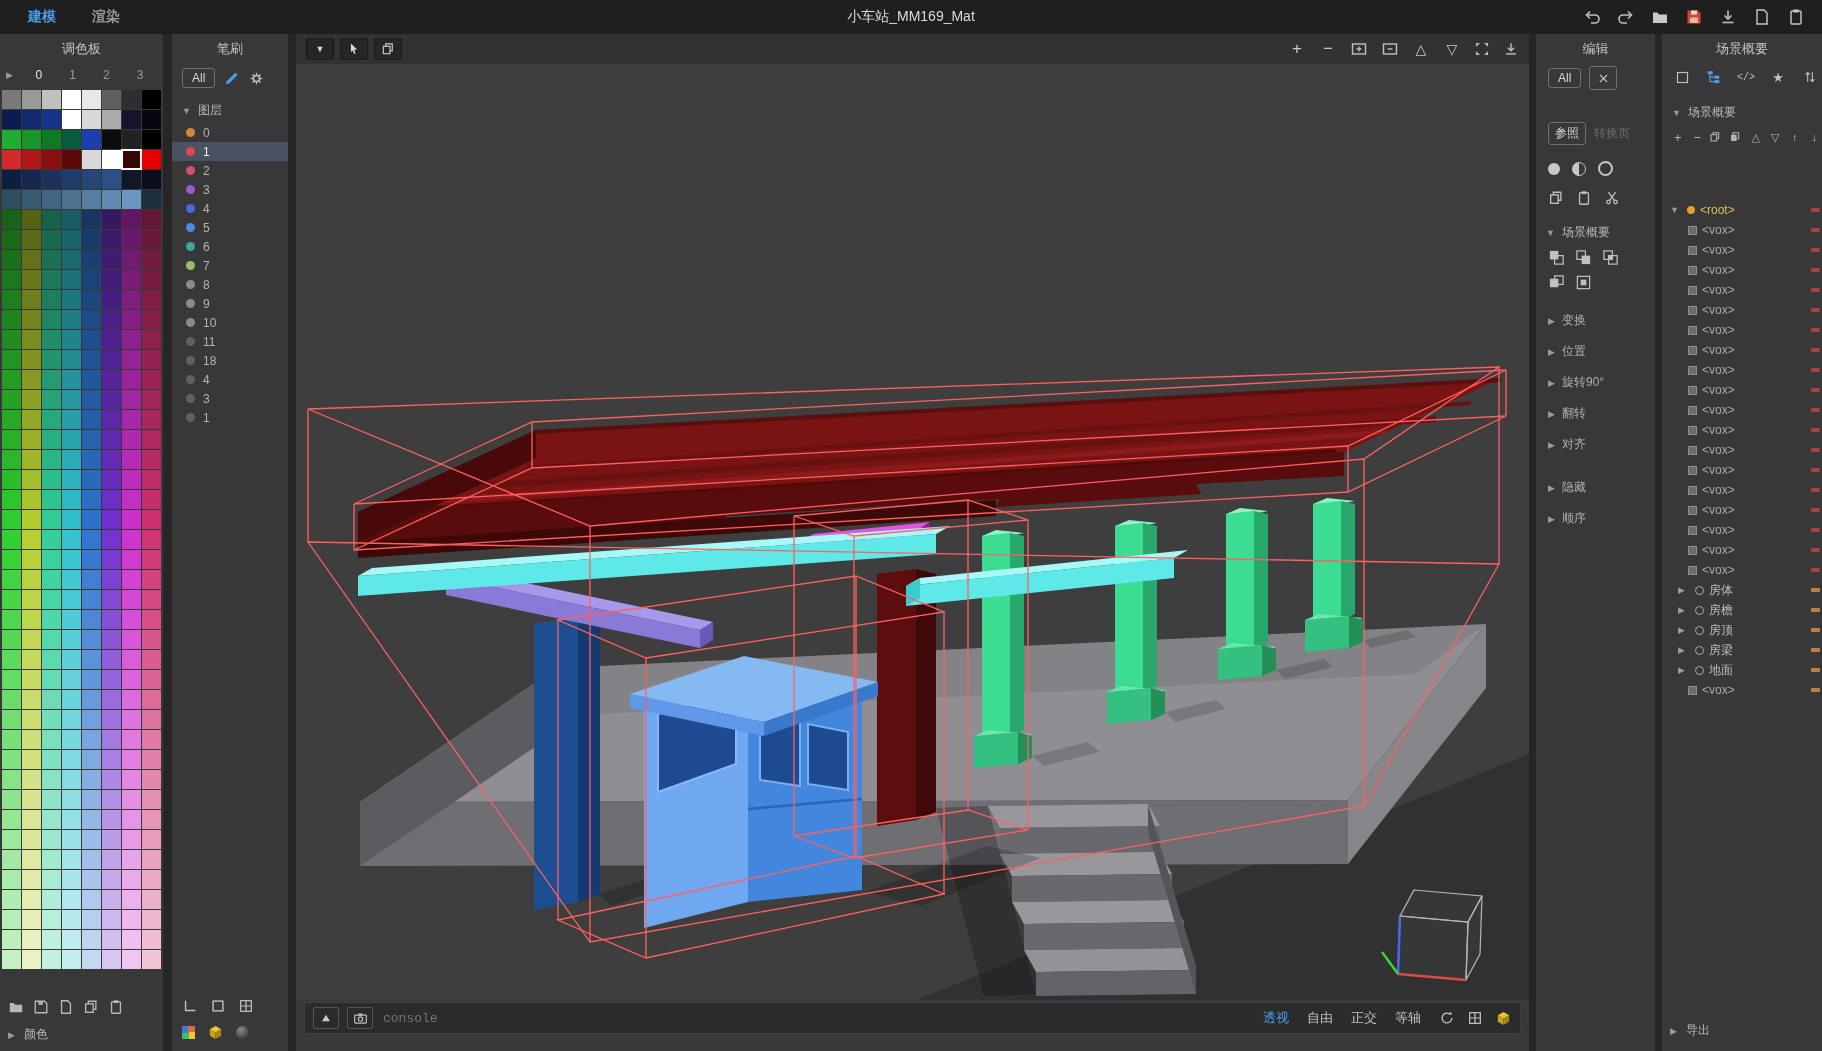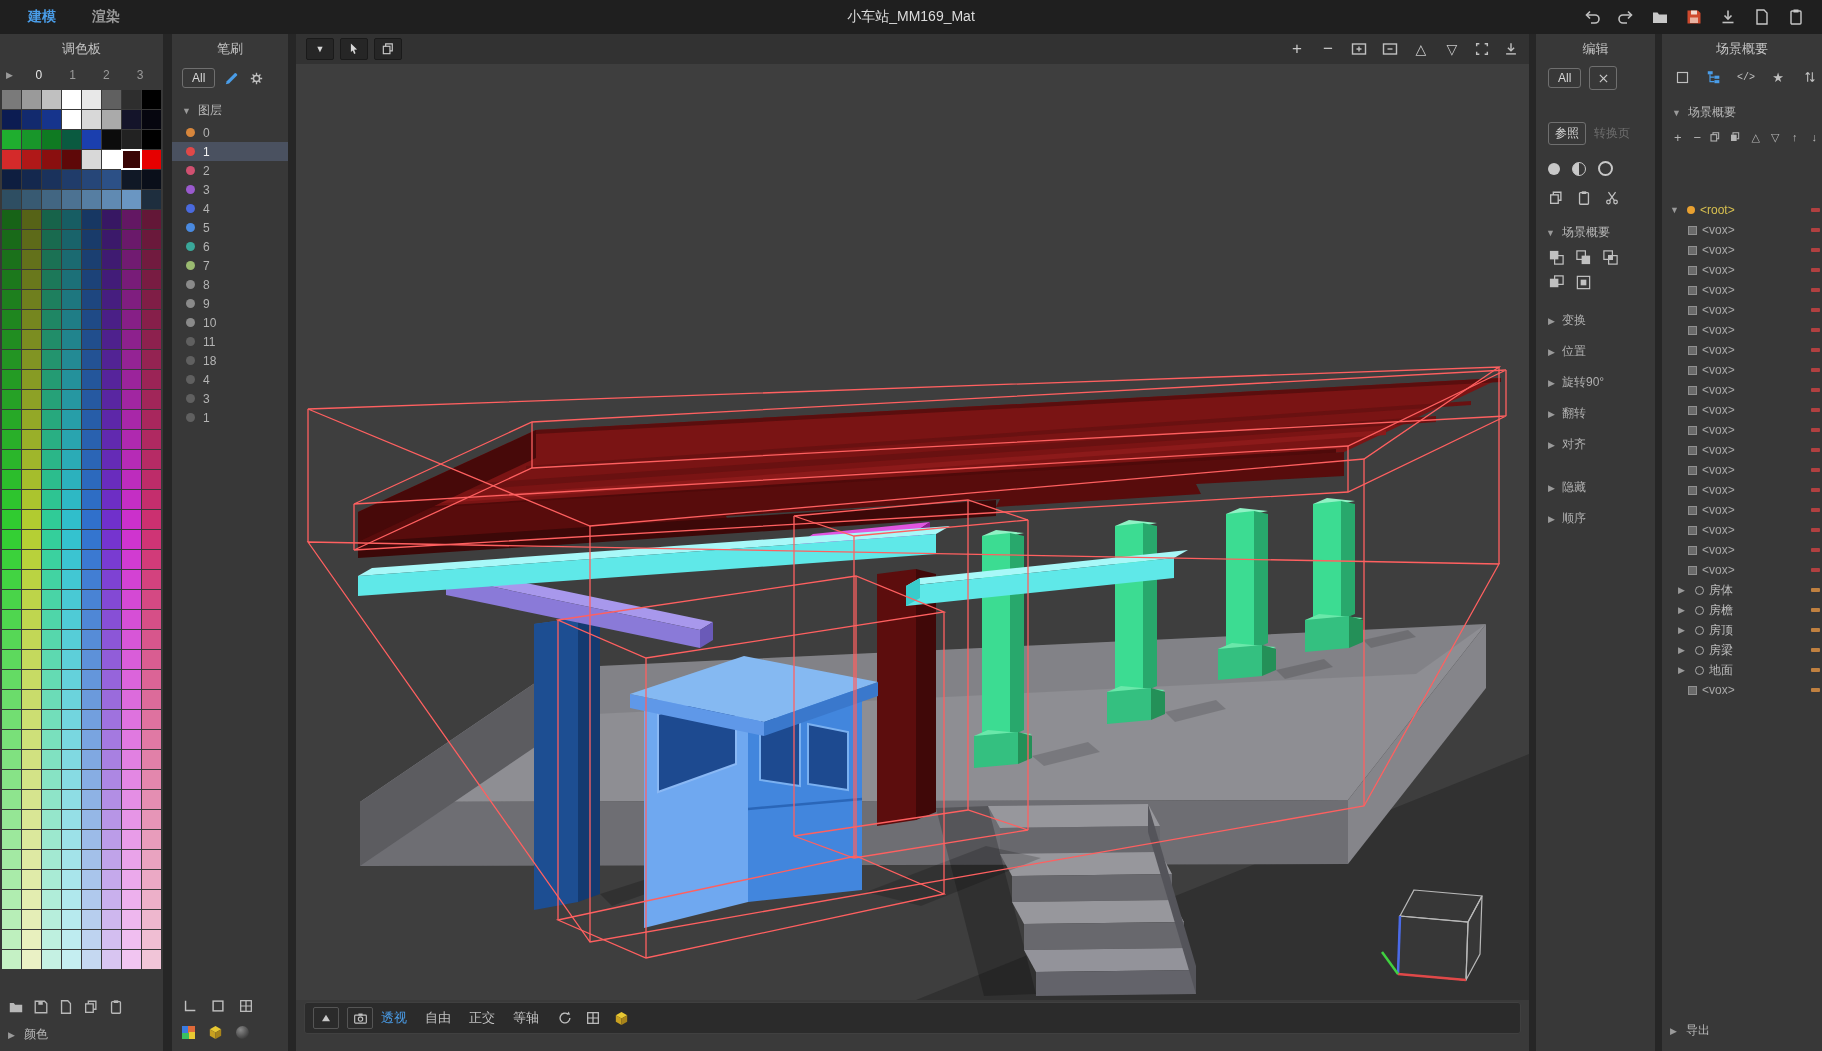--- a/index.html
+++ b/index.html
@@ -887,20 +887,21 @@
             <path d="M9 4 L15 14 H3 Z" fill="#c8c8c8"></path>
           </svg>
       </span>
       <span class="cons-box">
         <svg class="ic" width="15" height="15" viewBox="0 0 18 18">
             <rect x="2" y="5" width="14" height="9.5" rx="1" fill="none" stroke="#c0c0c0" stroke-width="1.4"></rect>
             <circle cx="9" cy="9.7" r="2.6" fill="none" stroke="#c0c0c0" stroke-width="1.4"></circle>
             <rect x="6.5" y="3" width="5" height="2.5" fill="#c0c0c0"></rect>
           </svg>
       </span>
+      <input class="cons-input" placeholder="console" style="">
       <div class="view-modes">
           <span class="mode active">透视</span>
           <span class="mode">自由</span>
           <span class="mode">正交</span>
           <span class="mode">等轴</span>
         </div>
       <div class="cons-icons">
         <span class="ibtn">
           <svg class="ic" width="16" height="16" viewBox="0 0 18 18">
               <path d="M14.5 9 a5.5 5.5 0 1 1 -2.2-4.4" fill="none" stroke="#c0c0c0" stroke-width="1.5"></path>

